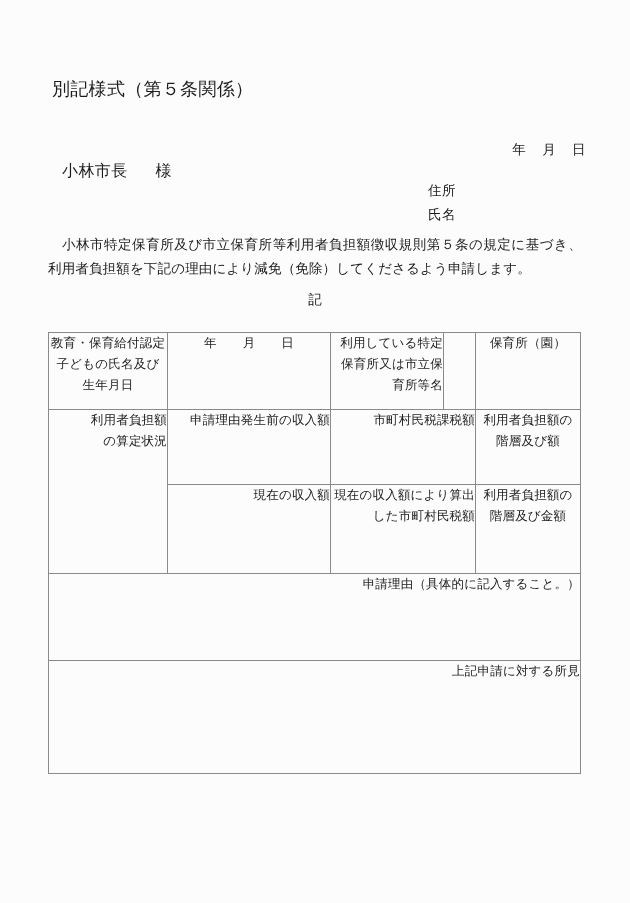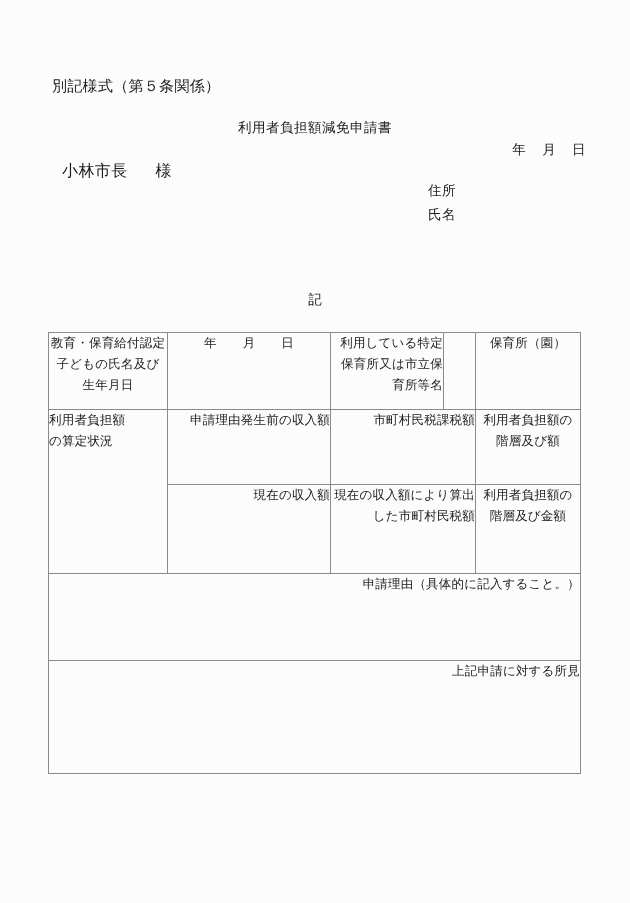--- a/index.html
+++ b/index.html
@@ -19,21 +19,21 @@
     position: absolute;
     inset: 0;
     background: #fcfcfc;
   }
 
   
   .form-id {
     position: absolute;
     left: 52px;
     top: 77px;
-    font-size: 15px;
+    font-size: 18px;
     letter-spacing: 0.3px;
     white-space: nowrap;
   }
   .doc-title {
     position: absolute;
     left: 0;
     right: 0;
     top: 119px;
     text-align: center;
     font-size: 13.5px;
@@ -109,51 +109,51 @@
   }
   .cell-pad { padding: 6px 7px 6px 8px; }
   .c-center { text-align: center; }
   .c-left { text-align: right; }
   .v-mid { vertical-align: middle; }
 
   .h-row td { height: 76px; }
   .date-cell .sp2 { display: inline-block; width: 26px; }
 
   .calc-label {
-    text-align: left;
+    text-align: right;
     vertical-align: middle;
   }
   .row-income td { height: 74px; }
   .row-current td { height: 88px; }
 
   .row-reason td { height: 86px; }
   .row-opinion td { height: 112px; }
 
   .stack { display: block; }
 </style>
 </head>
 <body>
 
 <div class="page">
 
   <div class="form-id">別記様式（第５条関係）</div>
 
-  <div class="doc-title">利用者負担額減免申請書</div>
 
   <div class="date-line">
     <span>年</span><span class="sp"></span><span>月</span><span class="sp"></span><span>日</span>
   </div>
 
   <div class="addressee">
     <span>小林市長</span><span class="gap"></span><span>様</span>
   </div>
 
   <div class="applicant-field addr">住所</div>
   <div class="applicant-field name">氏名</div>
 
+  <div class="body-text">小林市特定保育所及び市立保育所等利用者負担額徴収規則第５条の規定に基づき、利用者負担額を下記の理由により減免（免除）してくださるよう申請します。</div>
 
   <div class="ki-mark">記</div>
 
   <table class="form-table">
     <colgroup>
       <col style="width:119px">
       <col style="width:163px">
       <col style="width:113px">
       <col style="width:32px">
       <col style="width:105px">

